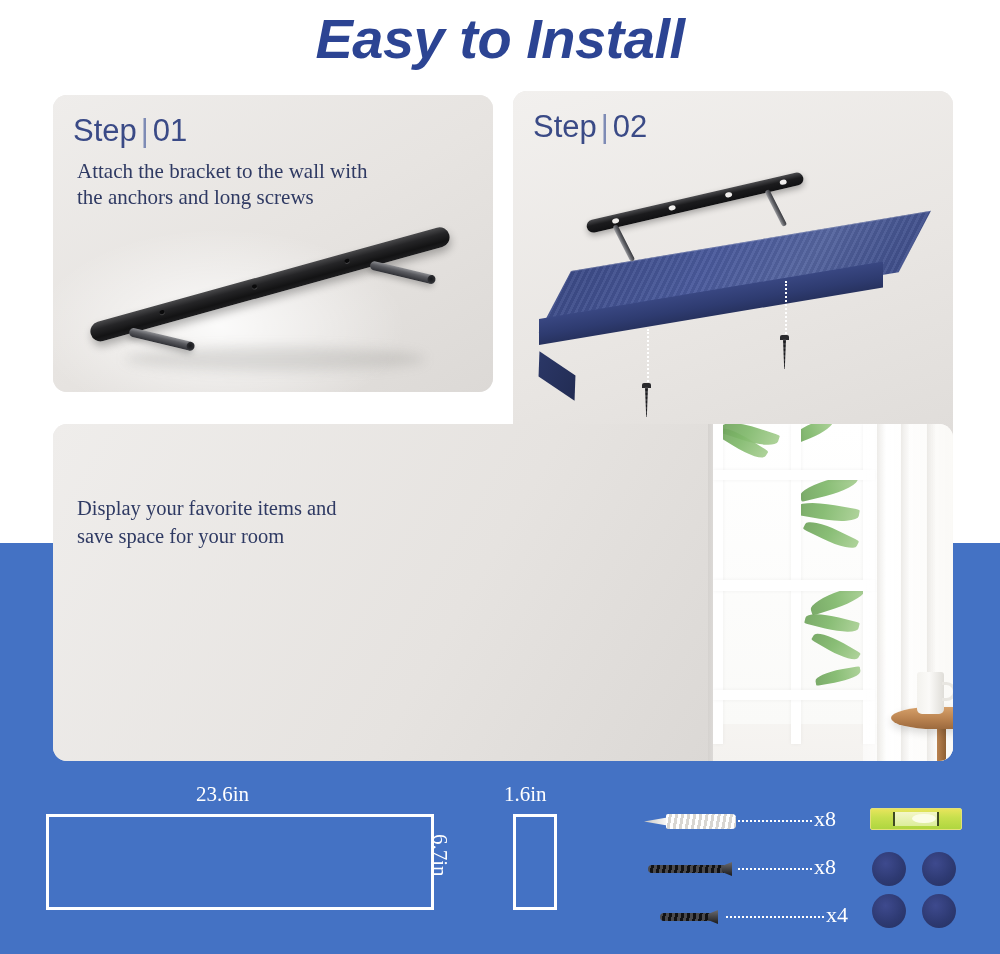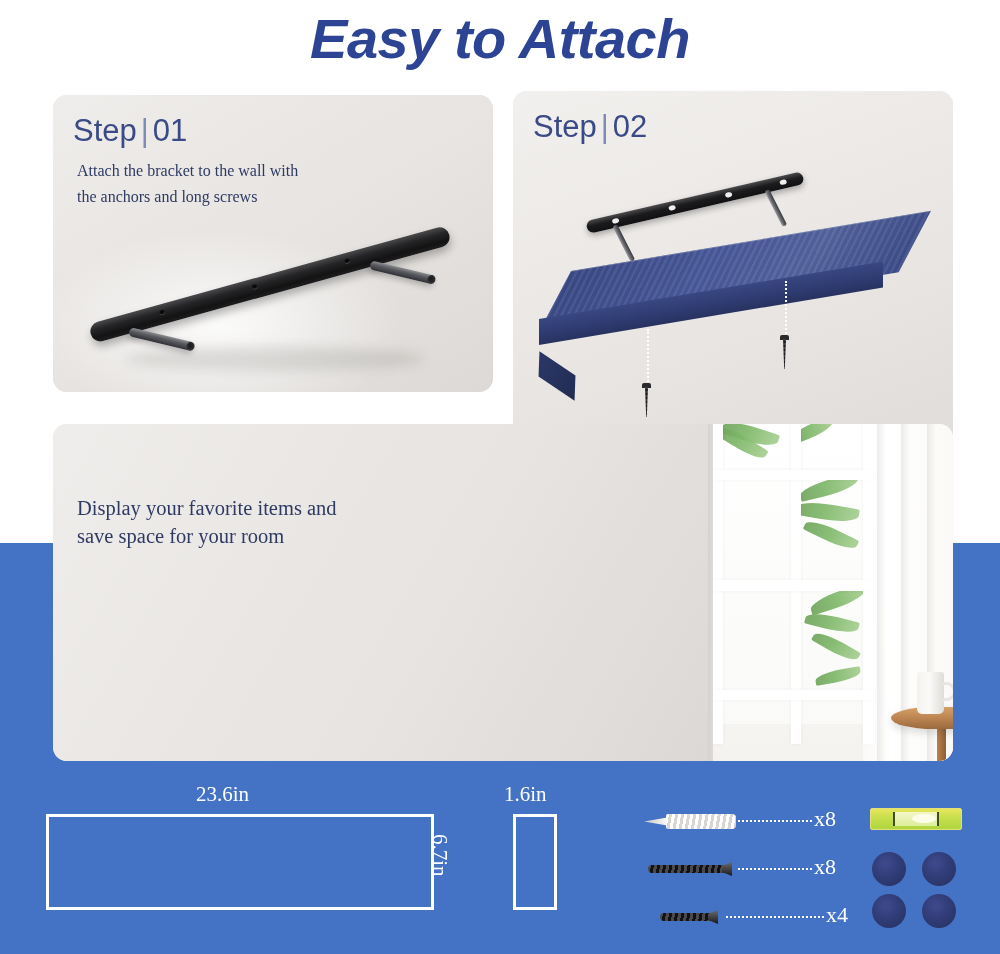--- a/index.html
+++ b/index.html
@@ -46,21 +46,21 @@
     color: #3A4A86;
     white-space: nowrap;
   }
   .card-1 .step-head, .card-2 .step-head { left: 20px; top: 18px; }
   .card-3 .step-head { left: 20px; top: 20px; font-size: 36px; }
   .step-head .bar { color: #7E8BB5; padding: 0 4px; font-weight: 300; }
 
   .step-desc {
     position: absolute; z-index: 6;
     font-family: "Liberation Serif", serif;
-    font-size: 16px; line-height: 26px;
+    font-size: 21px; line-height: 26px;
     color: #2F3A63;
     white-space: pre-line;
   }
   .card-1 .step-desc, .card-2 .step-desc { left: 24px; top: 63px; width: 400px; }
   .card-3 .step-desc { left: 24px; top: 70px; width: 420px; font-size: 20.5px; line-height: 28px; }
 
   
   .s1-scene { position: absolute; inset: 0; z-index: 2; }
   .s1-wall {
     position: absolute; inset: 0;
@@ -282,21 +282,21 @@
     background: radial-gradient(circle at 40% 34%, #3E4A8E 0%, #2E3A73 55%, #25305F 100%);
   }
 </style>
 </head>
 <body>
 
 <div class="page">
 
   <div class="blue-bg"></div>
 
-  <div class="title">Easy to Attach</div>
+  <div class="title">Easy to Install</div>
 
   <div class="card card-1">
     <div class="s1-scene">
       <div class="s1-wall"></div>
       <div class="s1-shadow" style="left:72px;top:252px;width:300px;height:24px;"></div>
       <div class="s1-bracket">
         <div class="s1-bar"></div>
         <div class="s1-hole" style="left:72px;"></div>
         <div class="s1-hole" style="left:168px;"></div>
         <div class="s1-hole" style="left:264px;"></div>

